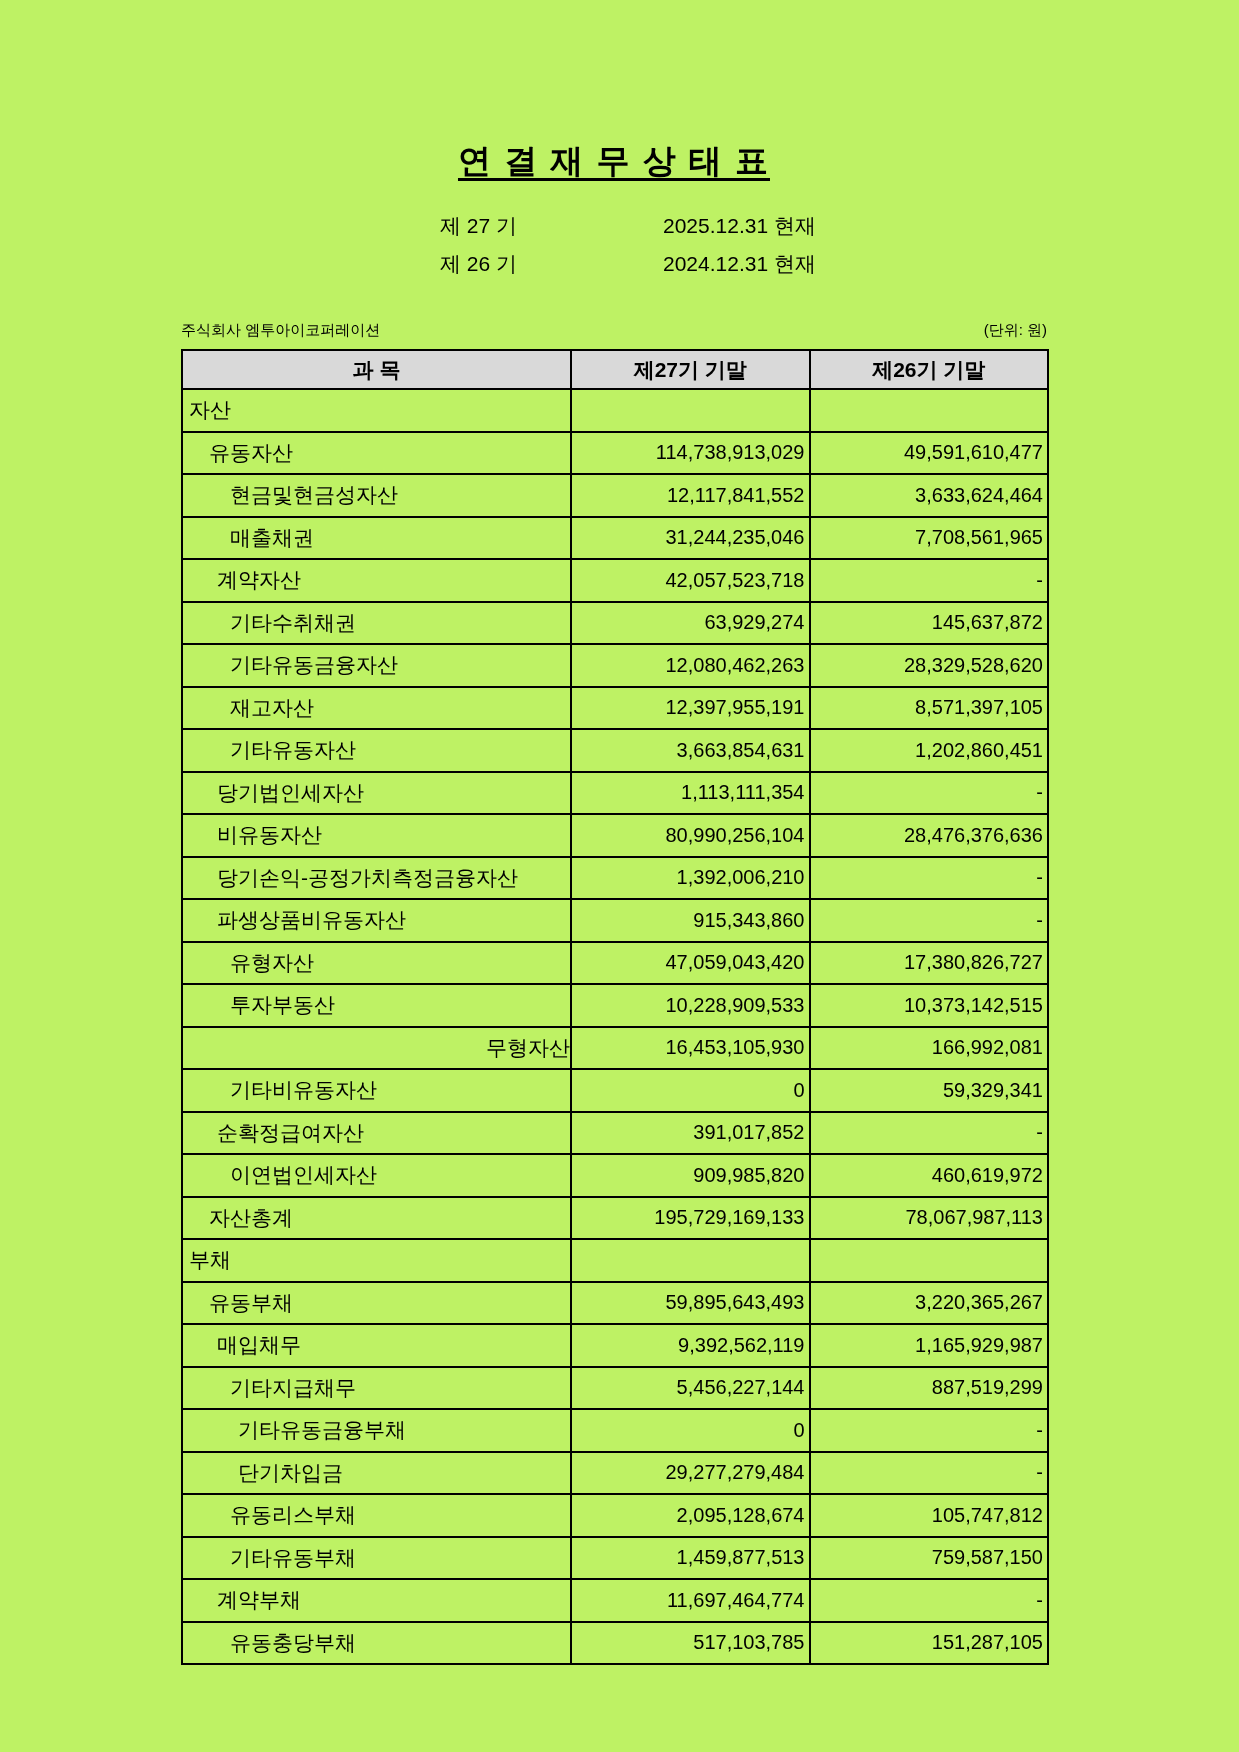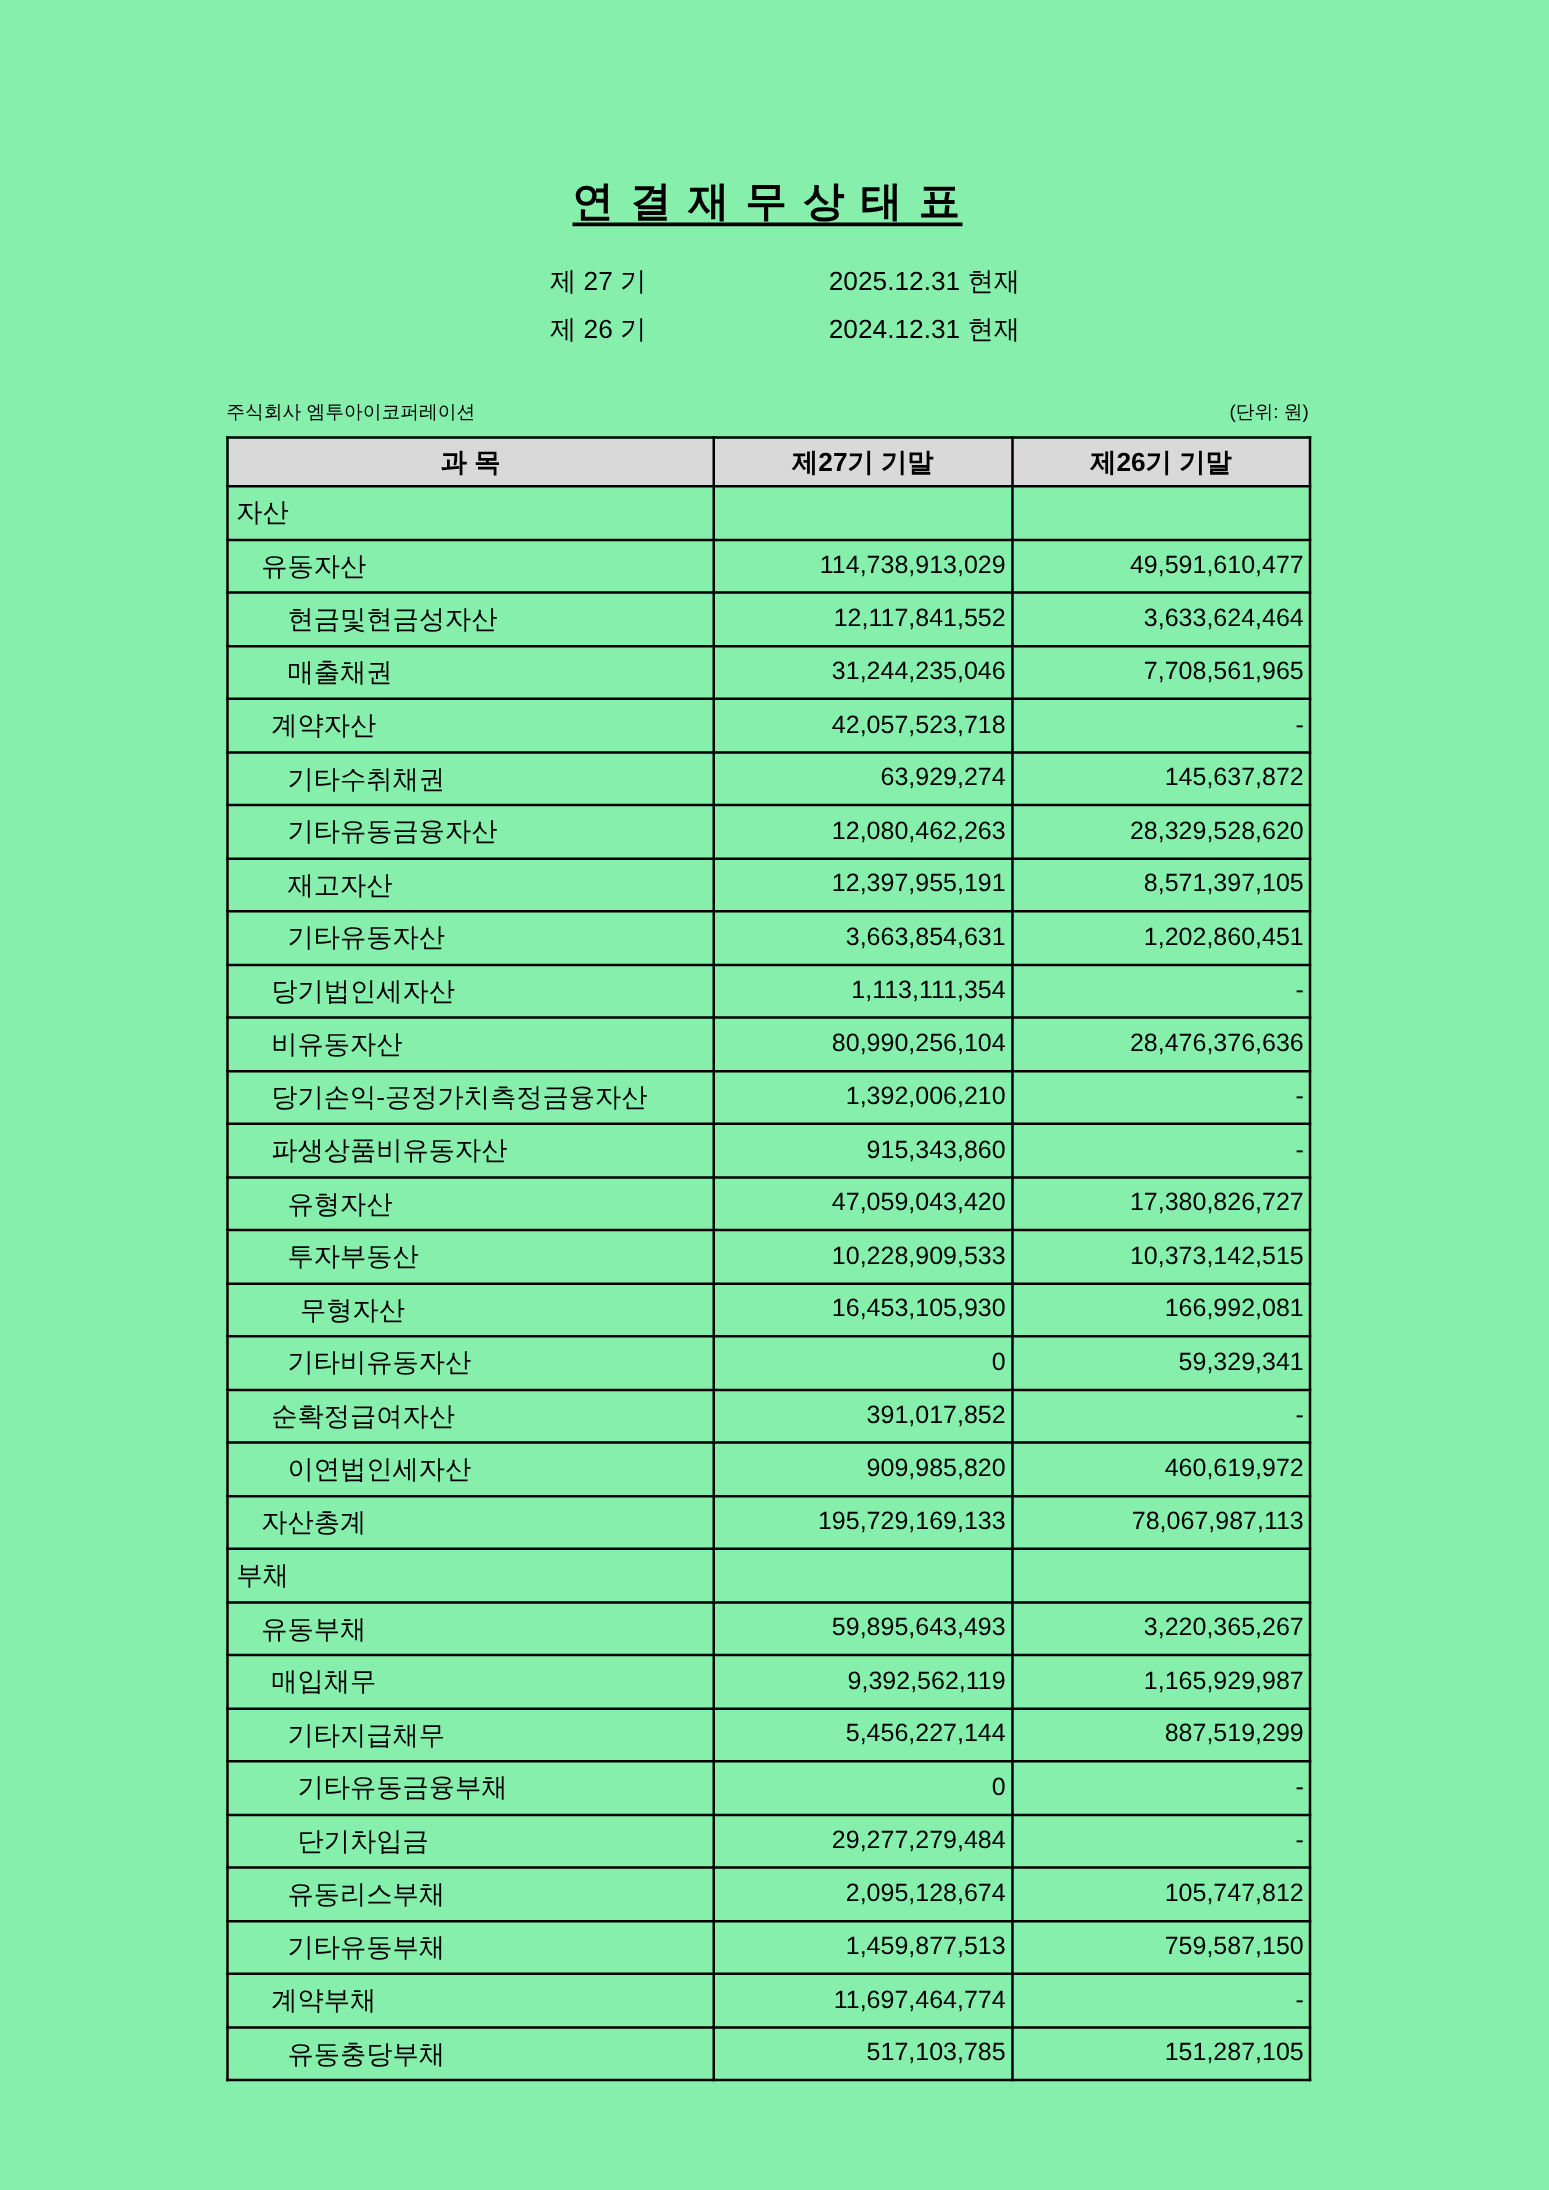--- a/index.html
+++ b/index.html
@@ -1,20 +1,20 @@
 <!DOCTYPE html>
 <html><head>
 <meta charset="utf-8">
 <style>
   html, body { margin: 0; padding: 0; background: #ffffff; }
   .page {
     position: relative;
     width: 1239px;
     height: 1752px;
-    background: #86efac;
+    background: #bef264;
     color: #000000;
     font-family: "Liberation Sans", "DejaVu Sans", sans-serif;
     overflow: hidden;
   }
   .doc { width: 866px; margin-left: 181px; }
   .title {
     margin: 0;
     padding-top: 144px;
     text-align: center;
     font-size: 33px;
@@ -182,21 +182,21 @@
             <td class="acct" style="padding-left: 47px;">유형자산</td>
             <td class="val">47,059,043,420</td>
             <td class="val">17,380,826,727</td>
           </tr>
           <tr>
             <td class="acct" style="padding-left: 47px;">투자부동산</td>
             <td class="val">10,228,909,533</td>
             <td class="val">10,373,142,515</td>
           </tr>
           <tr>
-            <td class="acct" style="padding-left: 57px;">무형자산</td>
+            <td class="acct" style="padding-left: 57px; text-align: right;">무형자산</td>
             <td class="val">16,453,105,930</td>
             <td class="val">166,992,081</td>
           </tr>
           <tr>
             <td class="acct" style="padding-left: 47px;">기타비유동자산</td>
             <td class="val">0</td>
             <td class="val">59,329,341</td>
           </tr>
           <tr>
             <td class="acct" style="padding-left: 34px;">순확정급여자산</td>

